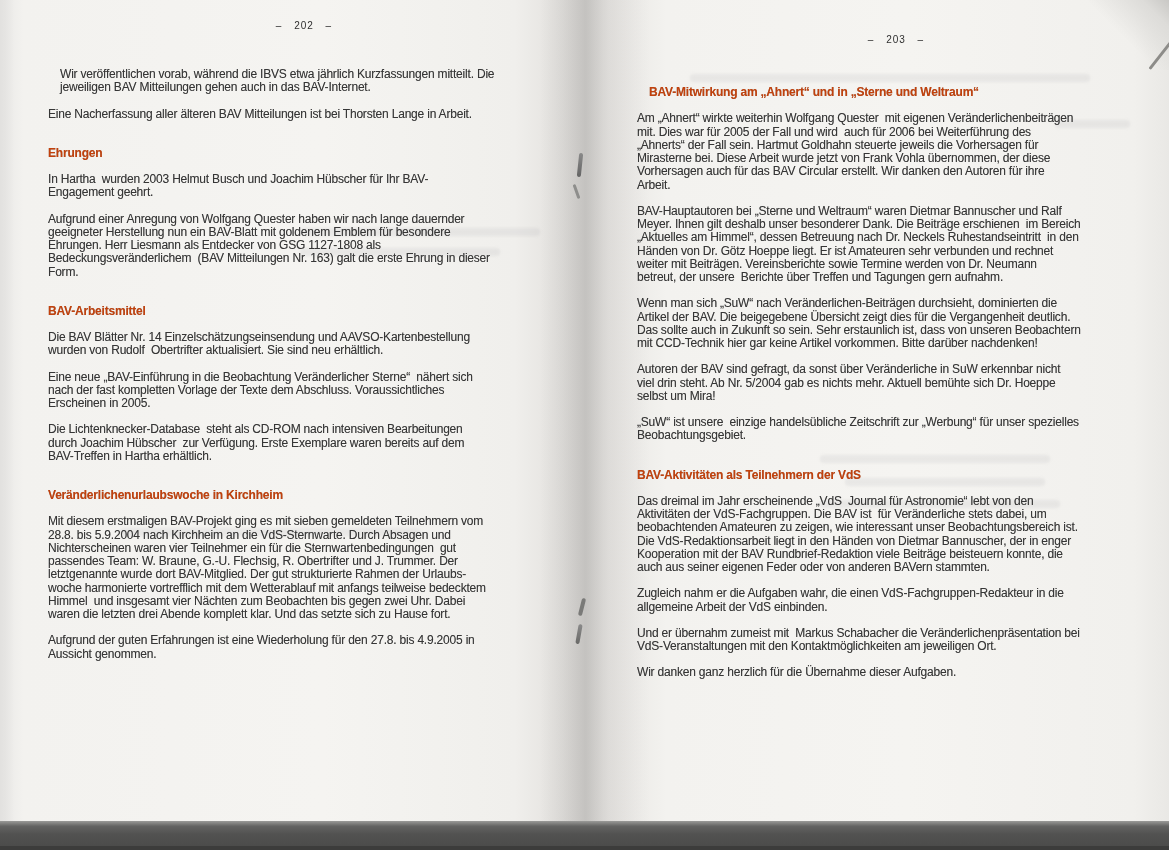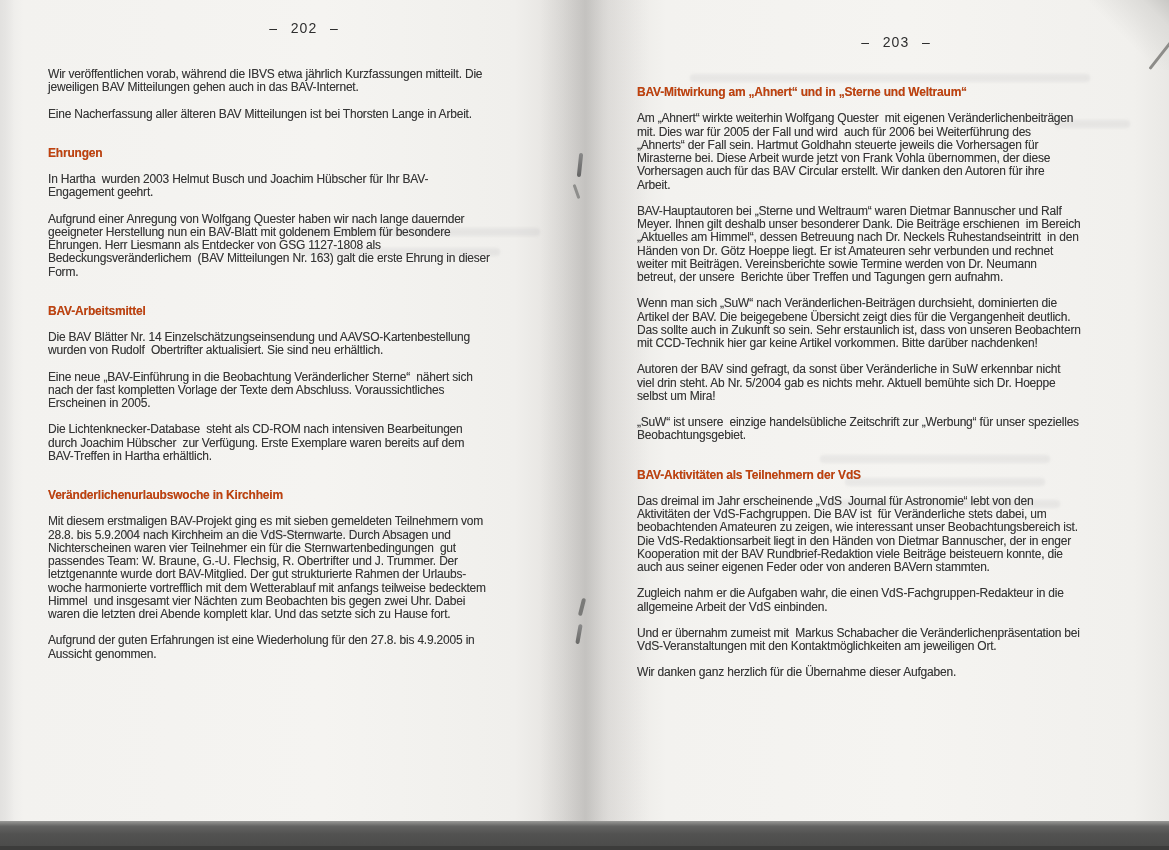--- a/index.html
+++ b/index.html
@@ -45,36 +45,36 @@
   .edge-bottom::after {
     content: ""; position: absolute; left: 0; bottom: 0; width: 100%; height: 4px;
     background: #3c3c3b;
   }
   .edge-left {
     position: absolute; left: 0; top: 0; width: 14px; height: 822px;
     background: linear-gradient(90deg, #e2e1df 0%, rgba(240,239,236,0) 100%);
   }
   .pagenum {
     position: absolute; width: 512px; text-align: center;
-    font-size: 14px; color: #2e2e2e; letter-spacing: 1px; word-spacing: 8px;
+    font-size: 10px; color: #2e2e2e; letter-spacing: 1px; word-spacing: 8px;
   }
   .pagenum-left { left: 48px; top: 20px; }
   .pagenum-right { left: 640px; top: 34px; }
   .col { position: absolute; width: 515px; }
   .col-left { left: 48px; top: 68px; }
   .col-right { left: 637px; top: 86px; }
   .para, .head {
     margin: 0 0 13px 0;
     font-size: 12px; line-height: 13.25px; letter-spacing: -0.2px;
     color: #363636;
     white-space: pre-wrap;
     text-shadow: 0 0 0.4px rgba(20,20,20,0.35);
   }
   .head { font-weight: bold; color: #c2410c; margin-top: 26px; }
-  .col > :first-child { margin-top: 0; }
+  .col > :first-child { margin-top: 0; margin-left: 12px; }
   .staple-mark { position: absolute; border-radius: 3px; }
   .bleed {
     position: absolute; height: 8px; border-radius: 4px;
     background: rgba(125,125,135,0.10); filter: blur(1.6px);
     pointer-events: none;
   }
 </style>
 </head>
 <body>
 

